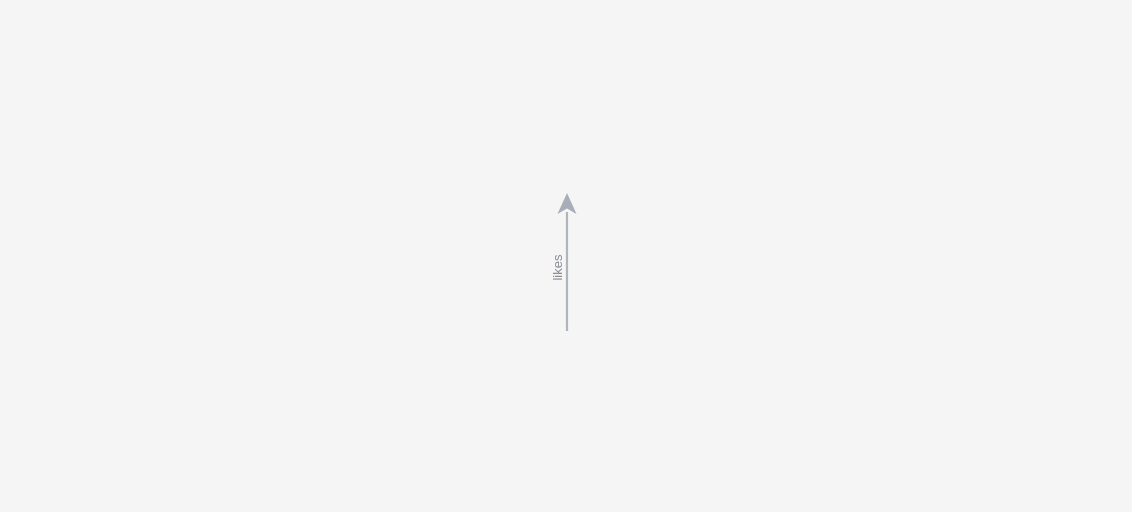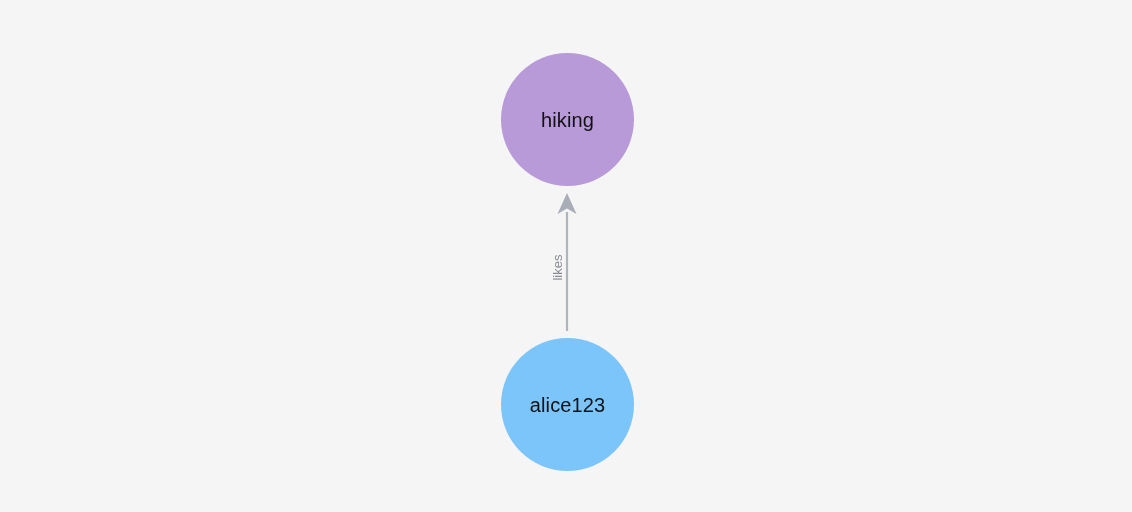--- a/index.html
+++ b/index.html
@@ -78,23 +78,17 @@
 </head>
 <body>
 
 <div id="graph-canvas">
 
   <svg class="graph-svg" viewBox="0 0 1132 512" xmlns="http://www.w3.org/2000/svg">
     <line x1="567" y1="331" x2="567" y2="212" stroke="#b0b4bd" stroke-width="2.2"></line>
     <polygon points="567,193 576.5,214 567,208.5 557.5,214" fill="#a9adb7"></polygon>
   </svg>
 
-  <div class="node" id="node-hiking">
-    <span class="node-label">hiking</span>
-  </div>
 
-  <div class="node" id="node-alice123">
-    <span class="node-label">alice123</span>
-  </div>
 
   <div class="edge-label" id="edge-label-likes">likes</div>
 
 </div>
 
 </body></html>

